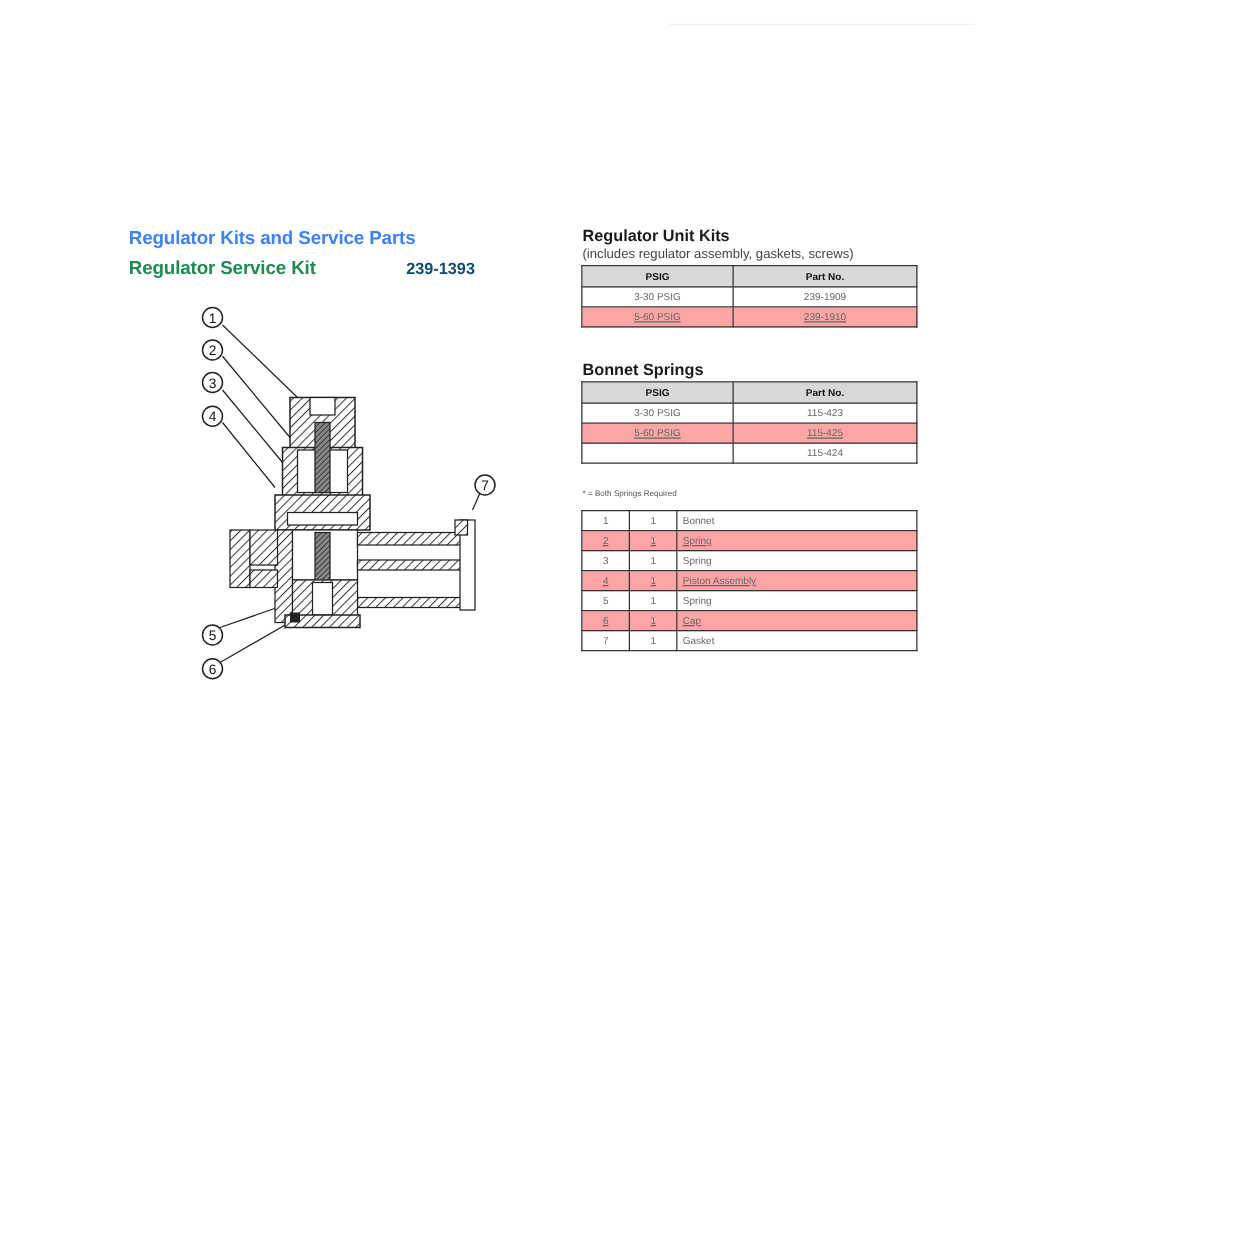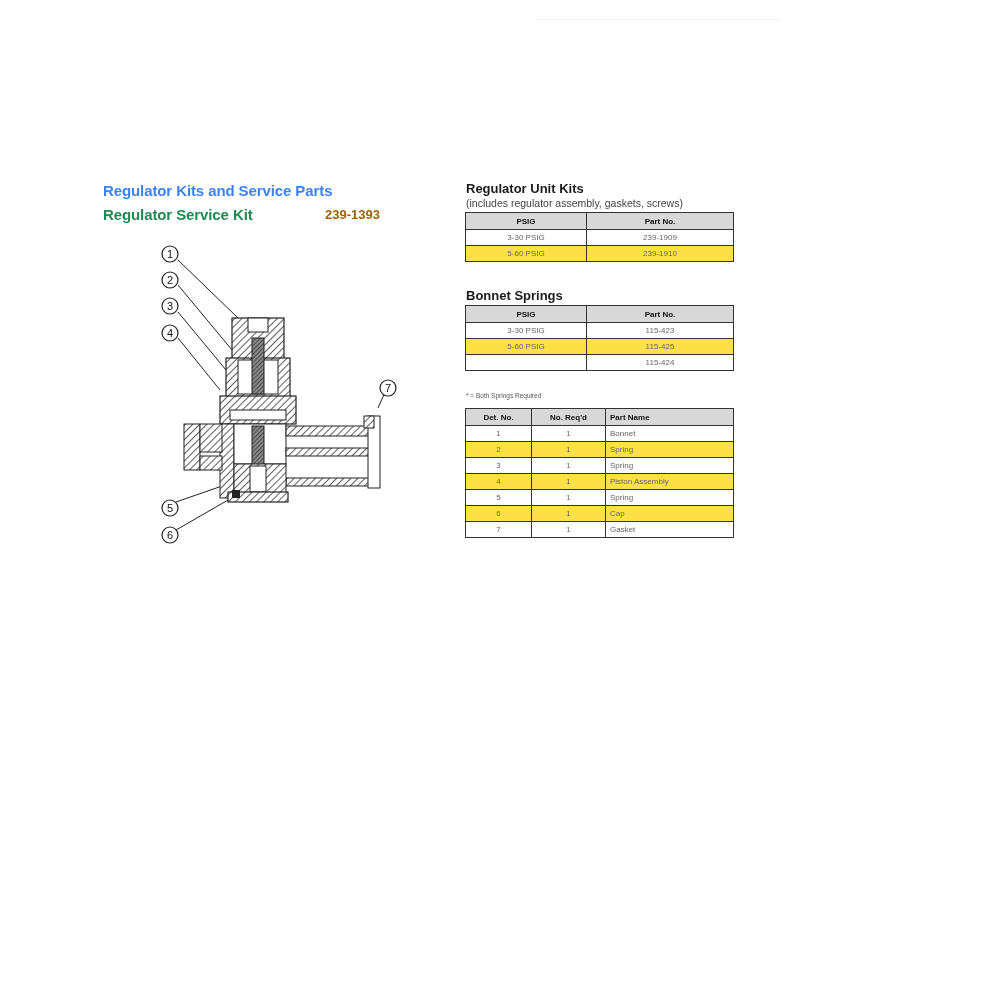--- a/index.html
+++ b/index.html
@@ -2,31 +2,31 @@
 <html><head>
 <meta charset="utf-8">
 <style>
   html, body { margin: 0; padding: 0; background: #ffffff; }
   body { width: 1000px; height: 1000px; position: relative; overflow: hidden; font-family: "Liberation Sans", sans-serif; color: #222; }
 
   .faint-line { position: absolute; left: 535px; top: 19px; width: 245px; height: 1px; background: #f1f3f3; }
 
   .title-main { position: absolute; left: 103px; top: 182px; font-size: 15px; font-weight: bold; color: #3b82f6; letter-spacing: -0.1px; }
   .title-kit { position: absolute; left: 103px; top: 206px; font-size: 15px; font-weight: bold; color: #1f8a52; letter-spacing: -0.1px; }
-  .kit-number { position: absolute; left: 325px; top: 207px; font-size: 13px; font-weight: bold; color: #a16207; }
+  .kit-number { position: absolute; left: 325px; top: 207px; font-size: 13px; font-weight: bold; color: #0c4a6e; }
 
   .diagram { position: absolute; left: 150px; top: 240px; width: 250px; height: 310px; }
 
   .section-title { position: absolute; font-size: 13px; font-weight: bold; color: #1a1a1a; }
   .section-sub { position: absolute; font-size: 10.5px; color: #444; }
 
   table.spec { position: absolute; border-collapse: collapse; font-size: 8px; color: #666; }
   table.spec th, table.spec td { border: 1px solid #333; height: 15px; padding: 0 4px; text-align: center; }
   table.spec th { background: #d8d8d8; color: #111; font-weight: bold; height: 16px; margin-left: 35px; }
-  table.spec tr.shade td { background: #fde047; }
+  table.spec tr.shade td { background: #fca5a5; text-decoration: underline; }
   table.spec td.left { text-align: left; }
 
   .footnote { position: absolute; left: 466px; top: 392px; font-size: 6.5px; color: #555; }
 </style>
 </head>
 <body>
 
 <div class="faint-line"></div>
 
 <div class="title-main">Regulator Kits and Service Parts</div>
@@ -139,25 +139,20 @@
   <tr>
     <td></td>
     <td>115-424</td>
   </tr>
 </tbody>
   </table>
 <div class="footnote">* = Both Springs Required</div>
 
 <table class="spec" style="left:465px; top:408px; width:269px;">
   <tbody>
-      <tr>
-    <th style="width:57px;">Det. No.</th>
-    <th style="width:65px;">No. Req'd</th>
-    <th style="text-align:left;">Part Name</th>
-  </tr>
   <tr>
     <td>1</td>
     <td>1</td>
     <td class="left">Bonnet</td>
   </tr>
   <tr class="shade">
     <td>2</td>
     <td>1</td>
     <td class="left">Spring</td>
   </tr>

